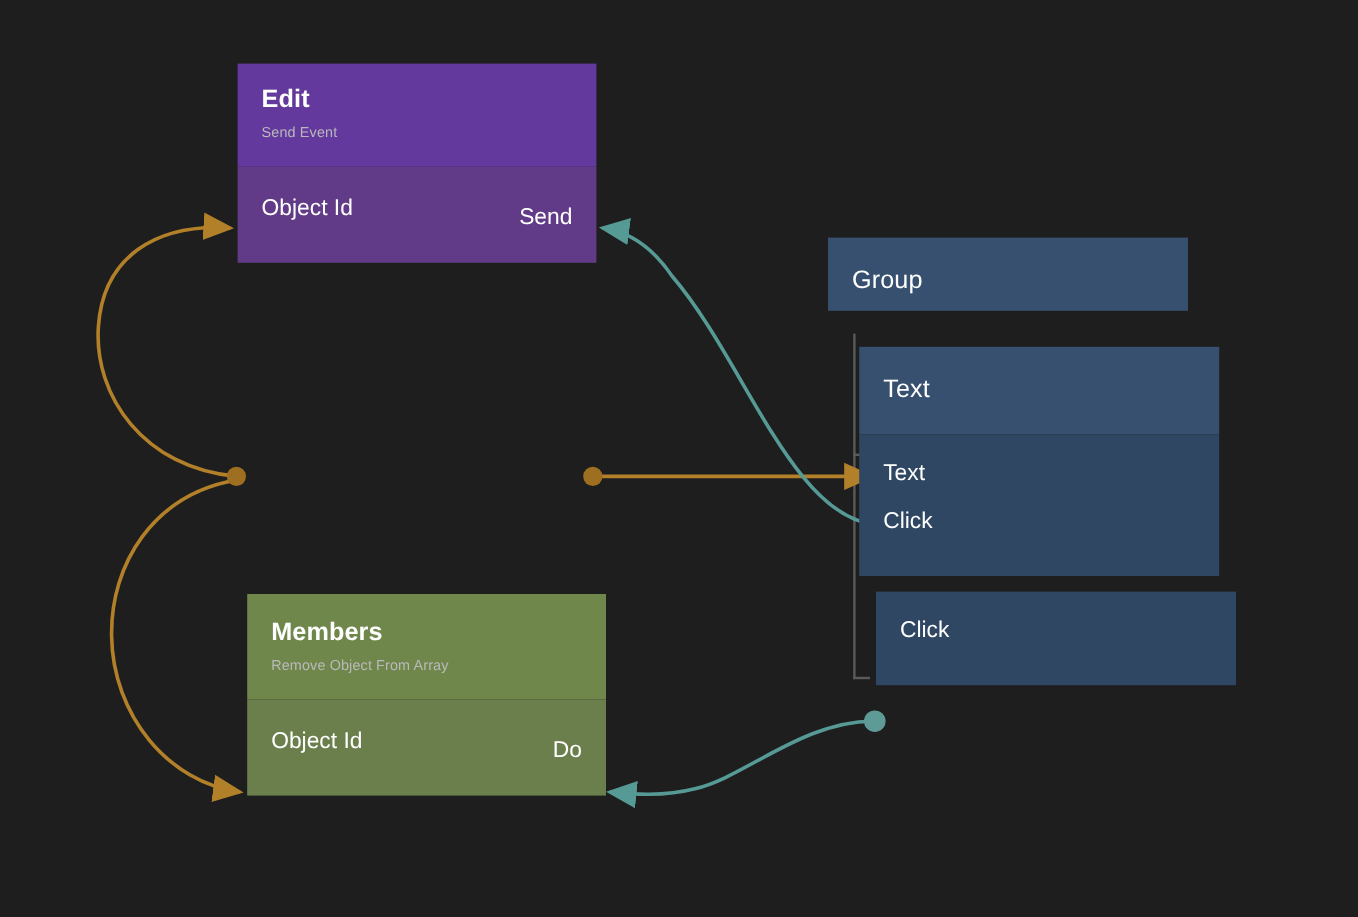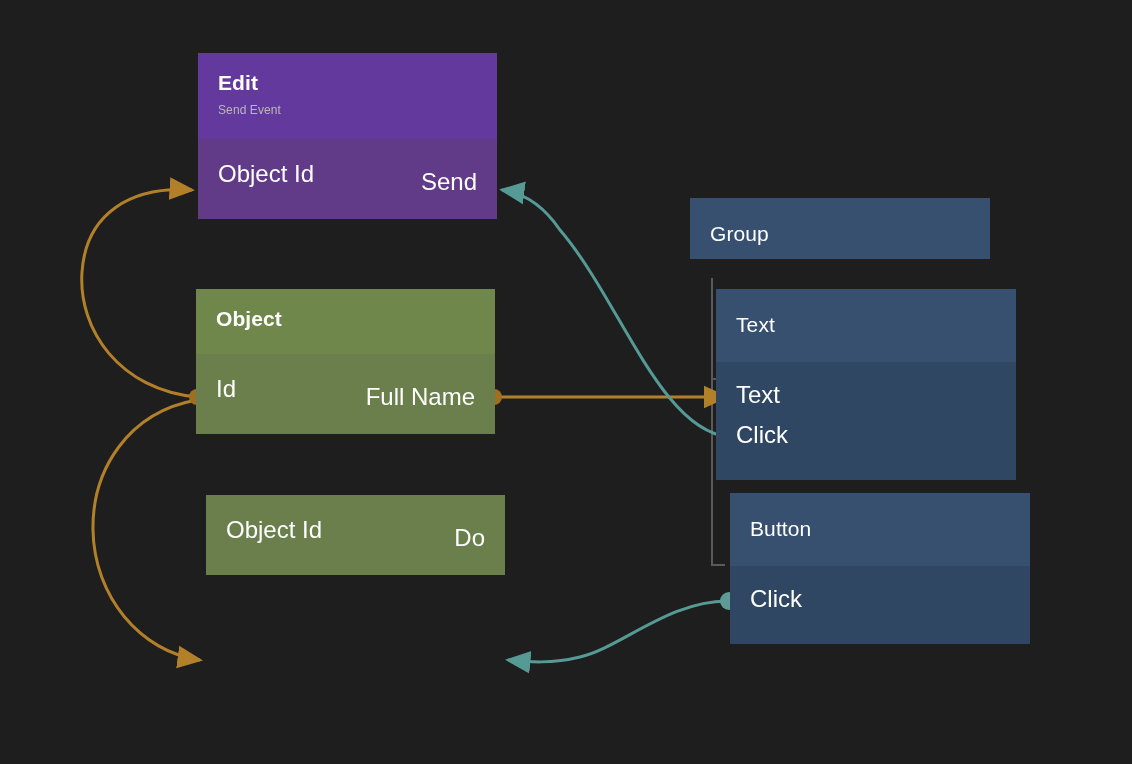--- a/index.html
+++ b/index.html
@@ -48,21 +48,21 @@
     letter-spacing: 0.1px;
   }
   .node-body {
     box-sizing: border-box;
     padding: 12px 20px 22px 20px;
   }
   .port-row {
     display: flex;
     justify-content: space-between;
     align-items: center;
-    font-size: 24px;
+    font-size: 19px;
     color: #ffffff;
     line-height: 30px;
     white-space: nowrap;
   }
   .port-row .port-in  { text-align: left; }
   .port-row .port-out { text-align: right; margin-top: 16px; }
 
   
   .node-purple .node-header { background: #63399d; }
   .node-purple .node-body   { background: #613b87; }
@@ -122,33 +122,26 @@
       <div class="node-subtitle">Send Event</div>
     </div>
     <div class="node-body">
       <div class="port-row">
         <span class="port-in">Object Id</span>
         <span class="port-out">Send</span>
       </div>
     </div>
   </div>
 
-  <div class="node node-green" style="left:196px; top:289px; width:299px;">
-    <div class="node-header" style="padding-bottom:22px;">
-      <div class="node-title">Object</div>
-    </div>
-    <div class="node-body">
-      <div class="port-row">
-        <span class="port-in">Id</span>
-        <span class="port-out">Full Name</span>
-      </div>
-    </div>
-  </div>
 
   <div class="node node-green" style="left:206px; top:495px; width:299px;">
+    <div class="node-header" style="padding:18px 20px 14px 20px;">
+      <div class="node-title">Members</div>
+      <div class="node-subtitle" style="max-width:245px;">Remove Object From Array</div>
+    </div>
     <div class="node-body">
       <div class="port-row">
         <span class="port-in">Object Id</span>
         <span class="port-out">Do</span>
       </div>
     </div>
   </div>
 
   <div class="node node-blue" style="left:690px; top:198px; width:300px;">
     <div class="node-header" style="padding:22px 20px 12px 20px;">
@@ -164,23 +157,20 @@
       <div class="port-row">
         <span class="port-in">Text</span>
       </div>
       <div class="port-row" style="margin-top:10px;">
         <span class="port-in">Click</span>
       </div>
     </div>
   </div>
 
   <div class="node node-blue" style="left:730px; top:493px; width:300px;">
-    <div class="node-header" style="padding:22px 20px 24px 20px;">
-      <div class="node-title" style="font-weight:normal;">Button</div>
-    </div>
     <div class="node-body" style="padding:18px 20px 30px 20px;">
       <div class="port-row">
         <span class="port-in">Click</span>
       </div>
     </div>
   </div>
 
 </div>
 
 </body></html>

